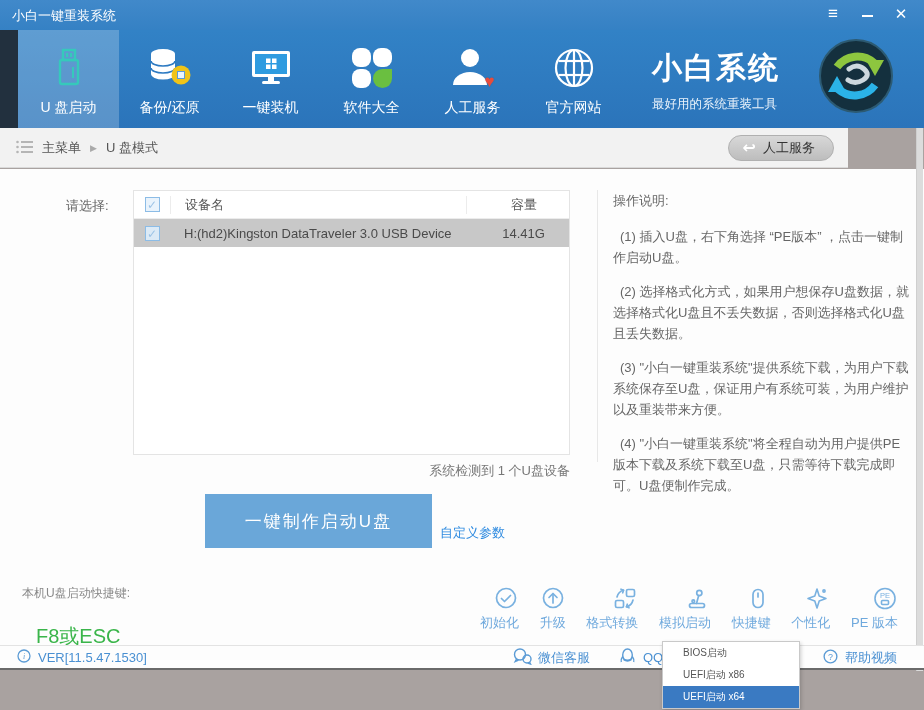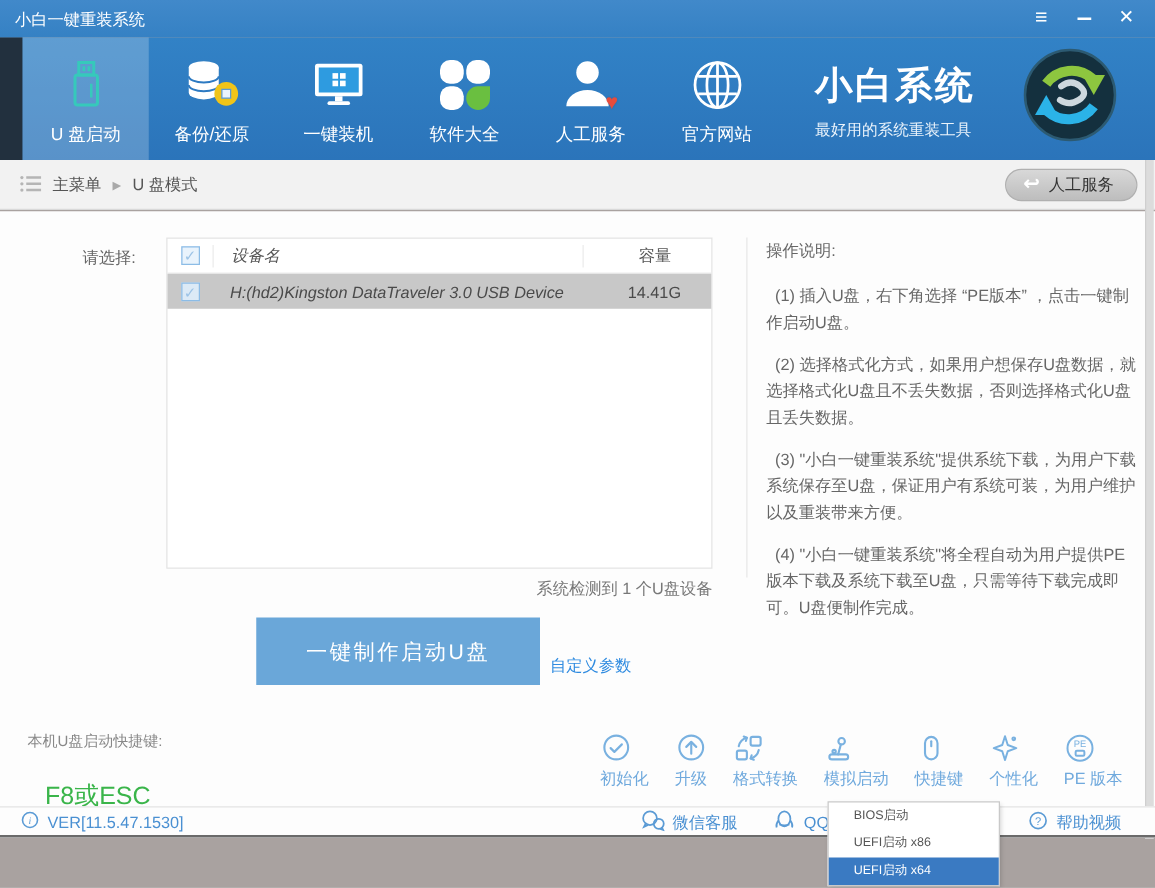--- a/index.html
+++ b/index.html
@@ -25,21 +25,21 @@
   .nav-item .ic { height:52px; display:flex; align-items:center; justify-content:center; position:relative; }
   .nav-item .lbl { color:#fff; font-size:14px; }
   .heart-glyph { position:absolute; right:2px; bottom:4px; color:#e74c3c; font-size:17px; line-height:1;
                  text-shadow:0 0 2px rgba(0,0,0,.15); }
   .brand { position:absolute; left:652px; top:18px; width:170px; color:#fff; }
   .brand-title { font-size:30px; font-weight:bold; letter-spacing:2px; }
   .brand-sub { font-size:12.5px; margin-top:7px; color:#eaf3fb; }
   .logo { position:absolute; left:818px; top:8px; width:76px; height:76px; }
 
   
-  .breadcrumb { position:absolute; left:0; top:128px; width:924px; height:40px; background:#f2f2f2;
+  .breadcrumb { position:absolute; left:0; top:128px; width:848px; height:40px; background:#f2f2f2;
                 border-bottom:1px solid #d9d9d9; }
   .bc-inner { position:absolute; left:16px; top:0; height:40px; display:flex; align-items:center; gap:9px;
               color:#555; font-size:13px; }
   .bc-sep { color:#a9a9a9; font-size:9px; }
   .back-btn { position:absolute; right:14px; top:7px; height:26px; padding:0 18px 0 14px; border-radius:13px;
               background:linear-gradient(180deg,#d8d8d8,#bdbdbd); border:1px solid #b0b0b0;
               display:flex; align-items:center; gap:7px; cursor:pointer; }
   .back-btn .arr { color:#fff; font-size:16px; font-weight:bold; line-height:1; }
   .back-btn .txt { color:#333; font-size:13px; }
 
@@ -48,21 +48,21 @@
   .right-gutter { position:absolute; right:1px; top:128px; width:7px; height:543px; background:#dcdcdc;
                   border-left:1px solid #cfcfcf; }
   .select-label { position:absolute; left:66px; top:197px; font-size:13px; color:#666; }
 
   .device-table { position:absolute; left:133px; top:190px; width:437px; height:265px;
                   border:1px solid #e4e4e4; background:#fff; }
   .trow { display:flex; height:28px; align-items:center; font-size:13px; }
   .trow.head { color:#555; border-bottom:1px solid #ececec; }
   .trow.data { background:#c8c8c8; color:#4a4a4a; cursor:pointer; }
   .cell-check { width:36px; display:flex; justify-content:center; }
-  .cell-name { width:296px; padding-left:14px; border-left:1px solid #ececec;font-style:italic; }
+  .cell-name { width:296px; padding-left:14px; border-left:1px solid #ececec; }
   .trow.data .cell-name { border-left:none; }
   .cell-cap { width:103px; text-align:center; border-left:1px solid #ececec;padding-left:12px; }
   .trow.data .cell-cap { border-left:none; }
   .checkbox { width:15px; height:15px; border:1px solid #8cbce6; background:#e9f3fc; color:#9cc3e6;
               font-size:12px; line-height:14px; text-align:center; cursor:pointer; }
   .trow.data .checkbox { background:#dceaf6; }
 
   .detect-text { position:absolute; left:133px; top:462px; width:437px; text-align:right;
                  font-size:13px; color:#777; }
   .make-btn { position:absolute; left:205px; top:494px; width:227px; height:54px; background:#6aa7d9;
@@ -75,21 +75,21 @@
   .instructions { position:absolute; left:613px; top:192px; width:300px; color:#666; font-size:13px; }
   .instructions h3 { font-size:13px; font-weight:normal; color:#666; margin-bottom:16px; }
   .instructions p { line-height:21px; margin-bottom:13px; text-indent:7px; }
 
   
   .shortcut-label { position:absolute; left:22px; top:585px; font-size:12px; color:#888; }
   .shortcut-keys { position:absolute; left:36px; top:603px; font-size:20px; color:#3ab54a;margin-top:20px; }
 
   .tools { position:absolute; left:480px; top:586px; width:418px; display:flex;
            justify-content:space-between; }
-  .tool { display:flex; flex-direction:column; align-items:flex-start; gap:3px; cursor:pointer; }
+  .tool { display:flex; flex-direction:column; align-items:flex-end; gap:3px; cursor:pointer; }
   .tool .lbl { color:#6fa9dd; font-size:13px; white-space:nowrap; }
   .tool svg { display:block; }
 
   
   .statusbar { position:absolute; left:0; top:645px; width:924px; height:25px; background:#fdfdfd;
                border-top:1px solid #e3e3e3; border-bottom:2px solid #6a6a6a; }
   .status-item { position:absolute; top:0; height:23px; display:flex; align-items:center; gap:6px;
                  color:#4a90d2; font-size:13px; cursor:pointer; }
 
   

